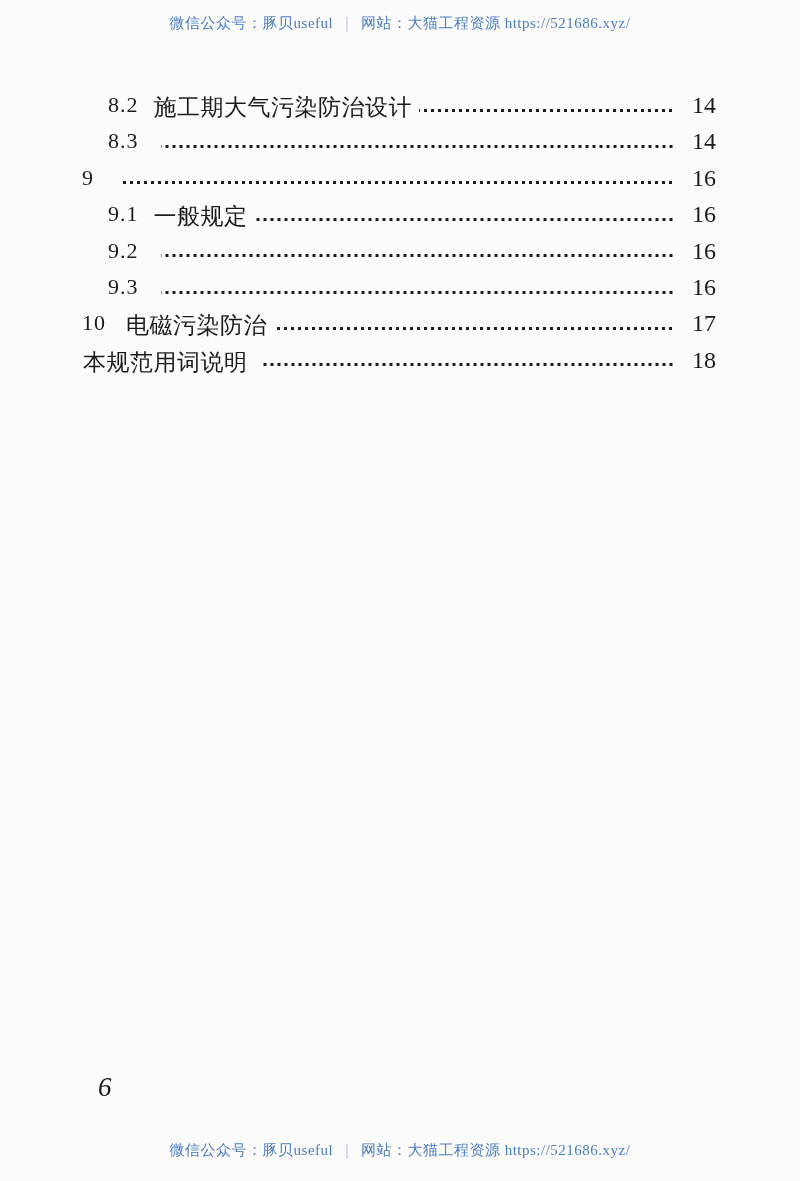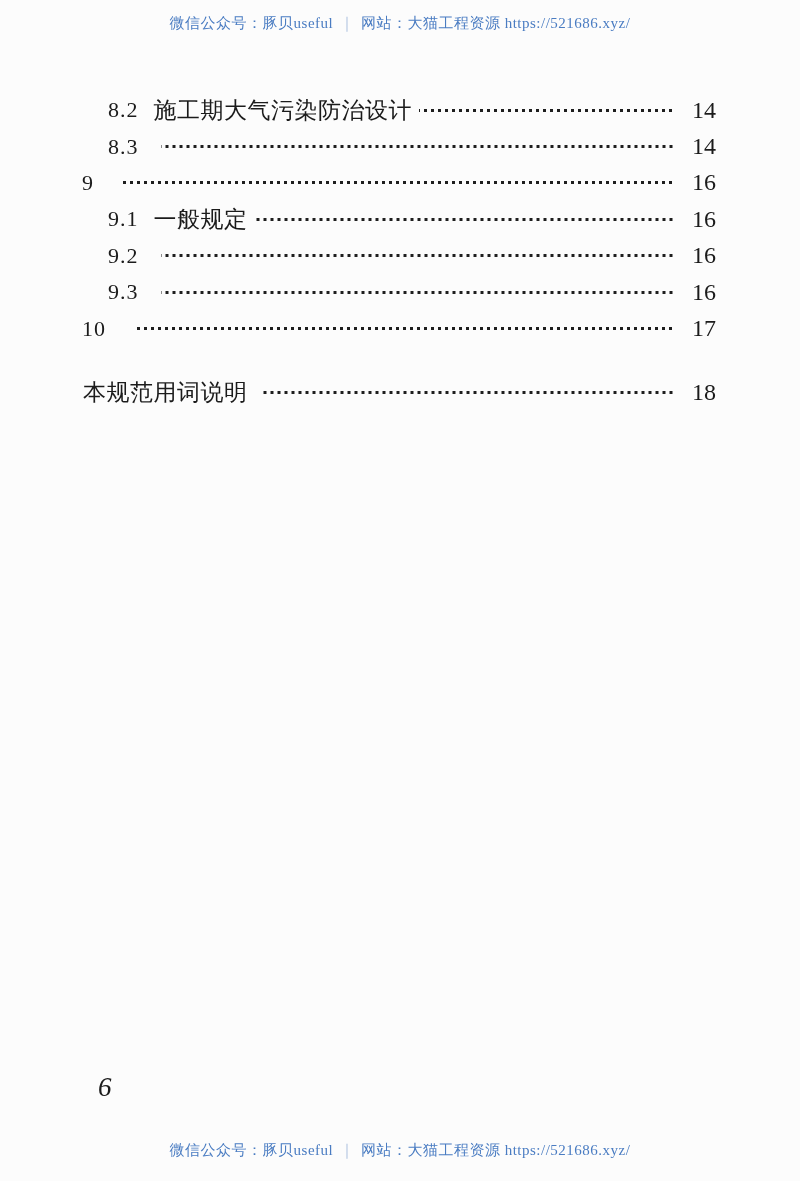--- a/index.html
+++ b/index.html
@@ -25,21 +25,21 @@
     color: var(--watermark-blue);
     letter-spacing: 0.5px;
     white-space: nowrap;
   }
   .banner.top { top: 15px; }
   .banner.bottom { top: 1142px; }
   .banner .sep { color: var(--watermark-sep); padding: 0 2px; }
 
   .toc { position: absolute; top: 92px; left: 0; right: 0; }
   .toc-row {
-    display: flex; align-items: center;
+    display: flex; align-items: flex-start;
     height: 36.4px;
     padding-right: 84px;
     font-size: 23px;
   }
   .toc-row .num {
     font-size: 22px;
     white-space: pre;
     letter-spacing: 1px;
   }
   .toc-row .title {
@@ -58,21 +58,21 @@
   }
   .toc-row .pg {
     font-size: 24px;
     min-width: 32px;
     text-align: right;
   }
   .toc-row.lv1 { padding-left: 82px; }
   .toc-row.lv1 .num { margin-right: 20px; }
   .toc-row.lv2 { padding-left: 108px; }
   .toc-row.lv2 .num { margin-right: 15px; }
-  .toc-row.lv0 { padding-left: 83px; margin-top: 28px; }
+  .toc-row.lv0 { padding-left: 83px; }
   .toc-row.lv0 .leader { margin-left: 13px; }
 
   .folio {
     position: absolute;
     left: 98px; top: 1072px;
     font-size: 27px;
     font-style: italic;
     font-family: "Liberation Serif", "DejaVu Serif", serif;
   }
 </style>
@@ -115,20 +115,21 @@
     <span class="leader"></span>
     <span class="pg">16</span>
   </div>
       <div class="toc-row lv2">
     <span class="num">9.3</span>
     <span class="leader"></span>
     <span class="pg">16</span>
   </div>
       <div class="toc-row lv1">
     <span class="num">10</span>
+    <span class="title">电磁污染防治</span>
     <span class="leader"></span>
     <span class="pg">17</span>
   </div>
       <div class="toc-row lv0">
 
     <span class="title">本规范用词说明</span>
     <span class="leader"></span>
     <span class="pg">18</span>
   </div>
     </div>

